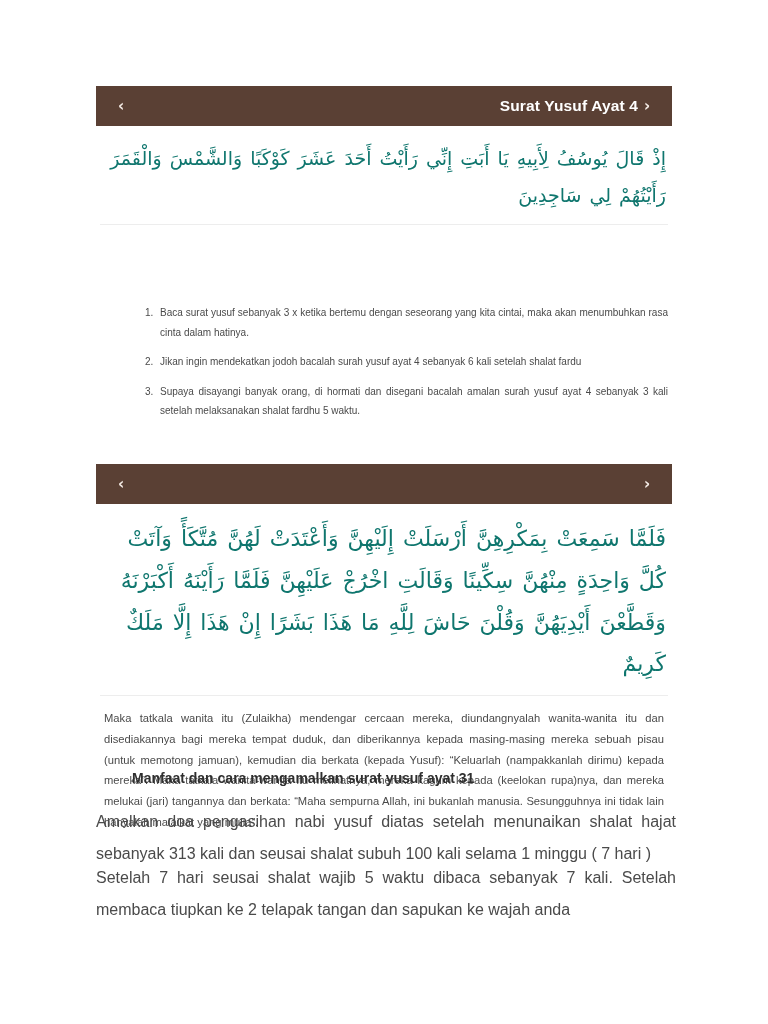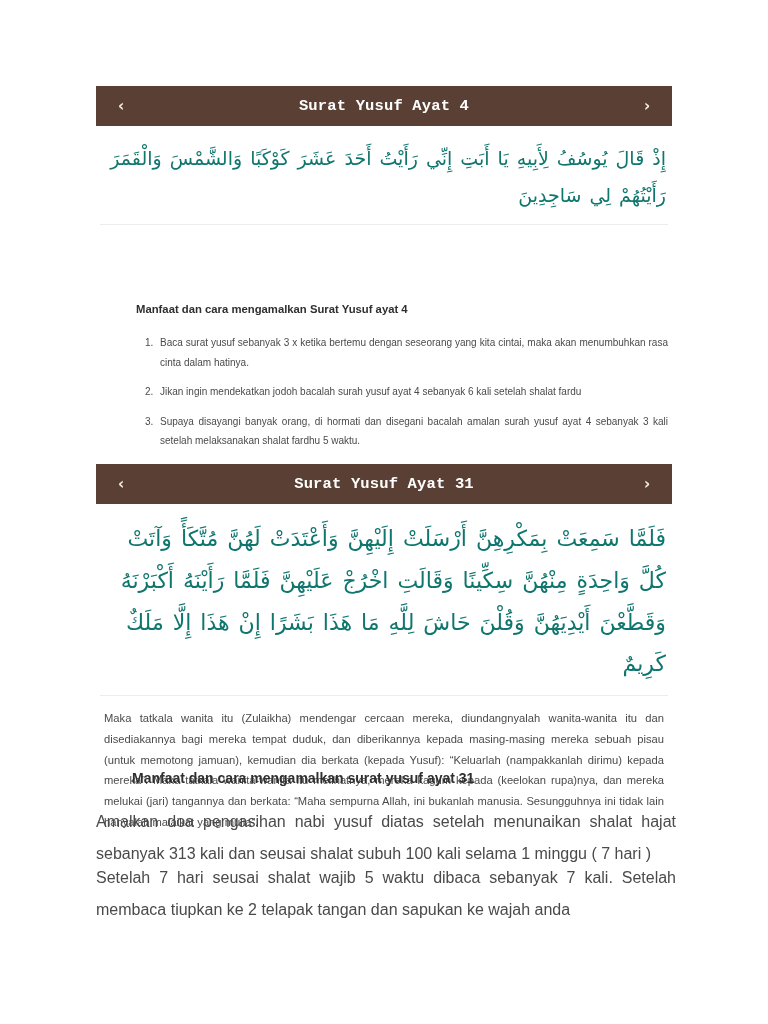--- a/index.html
+++ b/index.html
@@ -45,26 +45,26 @@
     font-weight: bold;
     line-height: 1;
     width: 18px;
     text-align: center;
     cursor: pointer;
     user-select: none;
     font-family: "DejaVu Sans", sans-serif;
   }
   .verse-header .verse-title {
     flex: 1;
-    text-align: center;
+    text-align: right;
     color: #ffffff;
     font-size: 15.5px;
     font-weight: bold;
     letter-spacing: 0.15px;
-    font-family: Liberation Mono, monospace;
+    font-family: Liberation Sans, sans-serif;
   }
 
   .arabic-block {
     padding: 14px 6px 10px 6px;
     text-align: right;
     direction: rtl;
     font-family: "DejaVu Sans", "Liberation Serif", serif;
     font-size: 19px;
     line-height: 1.95;
     color: #0f766e;
@@ -147,33 +147,31 @@
       <span class="nav-arrow">›</span>
     </div>
 
     <div class="arabic-block">إِذْ قَالَ يُوسُفُ لِأَبِيهِ يَا أَبَتِ إِنِّي رَأَيْتُ أَحَدَ عَشَرَ كَوْكَبًا وَالشَّمْسَ وَالْقَمَرَ رَأَيْتُهُمْ لِي سَاجِدِينَ</div>
 
     <div class="divider"></div>
 
   </div>
 
   <div class="benefits" style="top:303px;">
-    <div class="benefits-heading">Manfaat dan cara mengamalkan Surat Yusuf ayat 4</div>
     <ol class="benefit-list">
       <li>Baca surat yusuf sebanyak 3 x ketika bertemu dengan seseorang yang kita cintai, maka akan menumbuhkan rasa cinta dalam hatinya.</li>
       <li>Jikan ingin mendekatkan jodoh bacalah surah yusuf ayat 4 sebanyak 6 kali  setelah shalat fardu</li>
       <li>Supaya disayangi banyak orang, di hormati dan disegani bacalah amalan surah yusuf ayat 4 sebanyak 3 kali setelah melaksanakan shalat fardhu 5 waktu.</li>
     </ol>
   </div>
 
   <div class="section" style="top:464px;">
 
     <div class="verse-header">
       <span class="nav-arrow">‹</span>
-      <span class="verse-title">Surat Yusuf Ayat 31</span>
       <span class="nav-arrow">›</span>
     </div>
 
     <div class="arabic-block tight">فَلَمَّا سَمِعَتْ بِمَكْرِهِنَّ أَرْسَلَتْ إِلَيْهِنَّ وَأَعْتَدَتْ لَهُنَّ مُتَّكَأً وَآتَتْ كُلَّ وَاحِدَةٍ مِنْهُنَّ سِكِّينًا وَقَالَتِ اخْرُجْ عَلَيْهِنَّ فَلَمَّا رَأَيْنَهُ أَكْبَرْنَهُ وَقَطَّعْنَ أَيْدِيَهُنَّ وَقُلْنَ حَاشَ لِلَّهِ مَا هَذَا بَشَرًا إِنْ هَذَا إِلَّا مَلَكٌ كَرِيمٌ</div>
 
     <div class="divider"></div>
 
     <div class="translation">Maka tatkala wanita itu (Zulaikha) mendengar cercaan mereka, diundangnyalah wanita-wanita itu dan disediakannya bagi mereka tempat duduk, dan diberikannya kepada masing-masing mereka sebuah pisau (untuk memotong jamuan), kemudian dia berkata (kepada Yusuf): “Keluarlah (nampakkanlah dirimu) kepada mereka”. Maka tatkala wanita-wanita itu melihatnya, mereka kagum kepada (keelokan rupa)nya, dan mereka melukai (jari) tangannya dan berkata: “Maha sempurna Allah, ini bukanlah manusia. Sesungguhnya ini tidak lain hanyalah malaikat yang mulia”.</div>
   </div>
 

